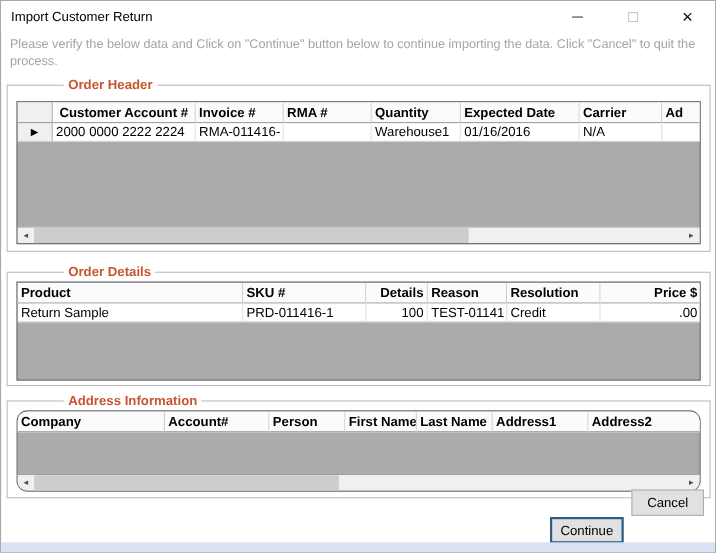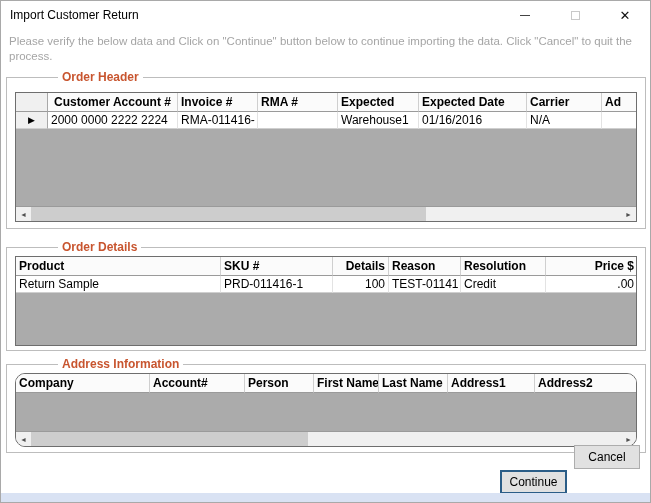--- a/index.html
+++ b/index.html
@@ -84,21 +84,21 @@
   <div class="instruction">Please verify the below data and Click on "Continue" button below to continue importing the data. Click "Cancel" to quit the process.</div>
 
   <div class="groupbox" style="left:5px; top:76px; width:640px; height:152px;">
     <div class="group-label">Order Header</div>
     <div class="grid" style="left:8px; top:14px; width:622px; height:130px;">
         <div class="grid-head">
           <div class="hcell sel" style="width: 32px;"></div>
           <div class="hcell" style="width: 130px; text-align: center;">Customer Account #</div>
           <div class="hcell" style="width: 80px; text-align: left;">Invoice #</div>
           <div class="hcell" style="width: 80px; text-align: left;">RMA #</div>
-          <div class="hcell" style="width: 81px; text-align: left;">Expected</div>
+          <div class="hcell" style="width: 81px; text-align: left;">Quantity</div>
           <div class="hcell" style="width: 108px; text-align: left;">Expected Date</div>
           <div class="hcell" style="width: 75px; text-align: left;">Carrier</div>
           <div class="hcell" style="width: 62px; text-align: left;">Ad</div>
         </div>
         <div class="grid-row">
           <div class="cell sel" style="width: 32px;">▶</div>
           <div class="cell" style="width: 130px; text-align: left;">2000 0000 2222 2224</div>
           <div class="cell" style="width: 80px; text-align: left;">RMA-011416-</div>
           <div class="cell" style="width: 80px; text-align: left;"></div>
           <div class="cell" style="width: 81px; text-align: left;">Warehouse1</div>

